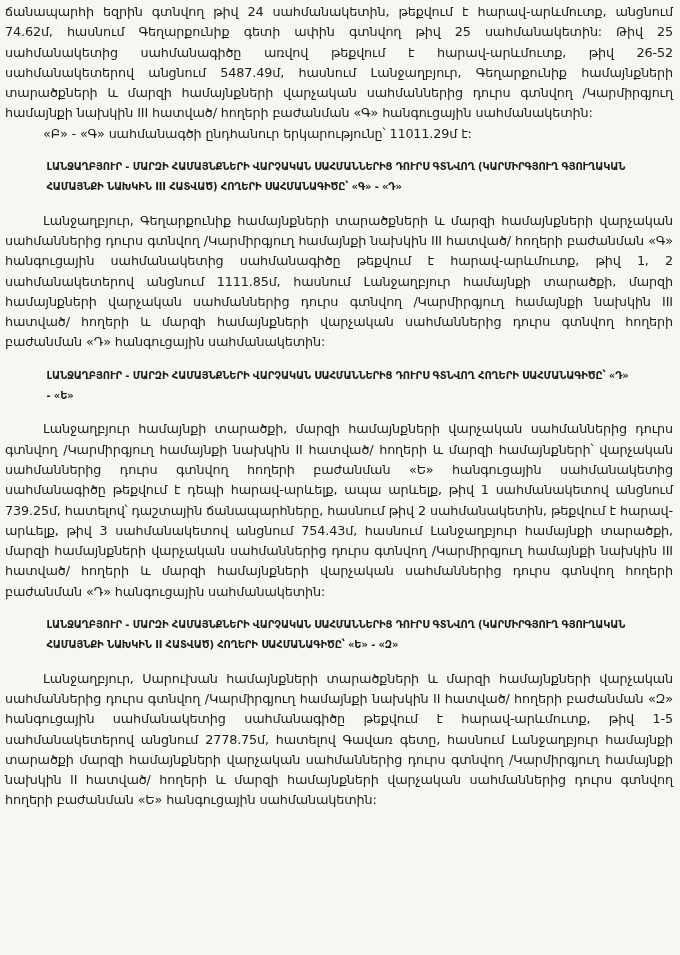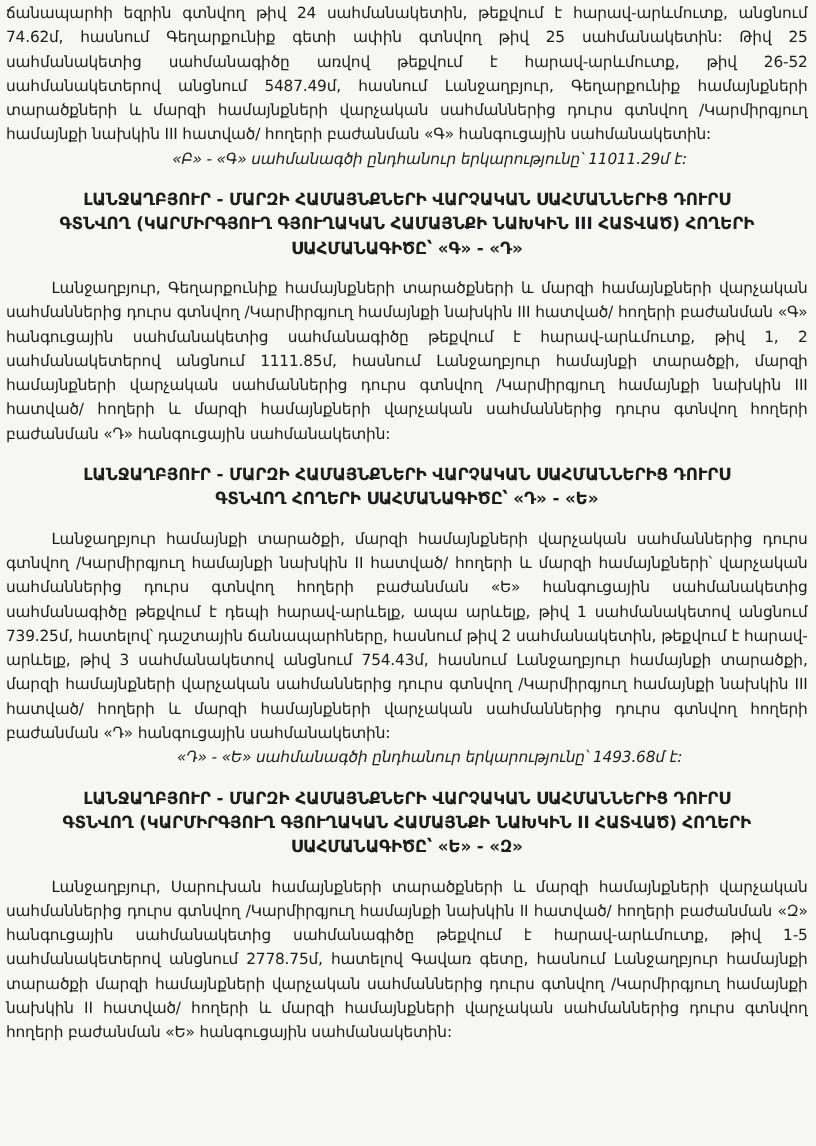--- a/index.html
+++ b/index.html
@@ -27,44 +27,41 @@
   p.body-par {
     margin: 0;
     text-align: justify;
     text-indent: 38px;
   }
   p.body-par.no-indent {
     text-indent: 0;
   }
   p.summary-line {
     margin: 0;
-    text-align: center;
+    text-align: left;
     text-indent: 38px;
-    font-style: italic;
   }
   .section-heading {
     font-weight: bold;
-    font-size: 14px;
+    font-size: 10px;
     line-height: 20.3px;
-    text-align: center;
     margin: 13px auto 13px;
     max-width: 585px;
   }
 </style>
 </head>
 <body style="background: rgb(246, 246, 242);">
 
 <div class="page" style="color: rgb(29, 29, 29);">
 
   <p class="body-par no-indent">ճանապարհի եզրին գտնվող թիվ 24 սահմանակետին, թեքվում է  հարավ-արևմուտք, անցնում 74.62մ, հասնում Գեղարքունիք գետի ափին գտնվող թիվ 25 սահմանակետին: Թիվ 25 սահմանակետից սահմանագիծը առվով թեքվում է հարավ-արևմուտք, թիվ 26-52 սահմանակետերով անցնում 5487.49մ, հասնում Լանջաղբյուր, Գեղարքունիք համայնքների տարածքների և մարզի համայնքների վարչական սահմաններից դուրս գտնվող /Կարմիրգյուղ համայնքի նախկին III հատված/ հողերի բաժանման «Գ» հանգուցային սահմանակետին:</p>
   <p class="summary-line">«Բ» - «Գ» սահմանագծի ընդհանուր երկարությունը՝ 11011.29մ է:</p>
 
   <div class="section-heading">ԼԱՆՋԱՂԲՅՈՒՐ - ՄԱՐԶԻ ՀԱՄԱՅՆՔՆԵՐԻ ՎԱՐՉԱԿԱՆ ՍԱՀՄԱՆՆԵՐԻՑ ԴՈՒՐՍ ԳՏՆՎՈՂ (ԿԱՐՄԻՐԳՅՈՒՂ ԳՅՈՒՂԱԿԱՆ ՀԱՄԱՅՆՔԻ ՆԱԽԿԻՆ III ՀԱՏՎԱԾ) ՀՈՂԵՐԻ ՍԱՀՄԱՆԱԳԻԾԸ՝ «Գ» - «Դ»</div>
   <p class="body-par">Լանջաղբյուր, Գեղարքունիք համայնքների տարածքների և մարզի համայնքների վարչական սահմաններից դուրս գտնվող /Կարմիրգյուղ համայնքի նախկին III հատված/ հողերի բաժանման «Գ» հանգուցային սահմանակետից սահմանագիծը թեքվում է հարավ-արևմուտք, թիվ 1, 2 սահմանակետերով անցնում 1111.85մ, հասնում Լանջաղբյուր համայնքի տարածքի, մարզի համայնքների վարչական սահմաններից դուրս գտնվող /Կարմիրգյուղ համայնքի նախկին III հատված/ հողերի և մարզի համայնքների վարչական սահմաններից դուրս գտնվող հողերի բաժանման «Դ» հանգուցային սահմանակետին:</p>
 
   <div class="section-heading">ԼԱՆՋԱՂԲՅՈՒՐ - ՄԱՐԶԻ ՀԱՄԱՅՆՔՆԵՐԻ ՎԱՐՉԱԿԱՆ ՍԱՀՄԱՆՆԵՐԻՑ ԴՈՒՐՍ ԳՏՆՎՈՂ ՀՈՂԵՐԻ ՍԱՀՄԱՆԱԳԻԾԸ՝ «Դ» - «Ե»</div>
   <p class="body-par">Լանջաղբյուր համայնքի տարածքի, մարզի համայնքների վարչական սահմաններից դուրս գտնվող /Կարմիրգյուղ համայնքի նախկին II հատված/ հողերի և մարզի համայնքների՝ վարչական սահմաններից դուրս գտնվող հողերի բաժանման «Ե» հանգուցային սահմանակետից սահմանագիծը թեքվում է դեպի հարավ-արևելք, ապա արևելք, թիվ 1 սահմանակետով անցնում 739.25մ, հատելով՝ դաշտային ճանապարհները, հասնում թիվ 2 սահմանակետին, թեքվում է հարավ-արևելք, թիվ 3 սահմանակետով անցնում 754.43մ, հասնում Լանջաղբյուր համայնքի տարածքի, մարզի համայնքների վարչական սահմաններից դուրս գտնվող /Կարմիրգյուղ համայնքի նախկին III հատված/ հողերի և մարզի համայնքների վարչական սահմաններից դուրս գտնվող հողերի բաժանման «Դ» հանգուցային սահմանակետին:</p>
-  <p class="summary-line">«Դ» - «Ե» սահմանագծի  ընդհանուր երկարությունը՝ 1493.68մ է:</p>
 
   <div class="section-heading">ԼԱՆՋԱՂԲՅՈՒՐ - ՄԱՐԶԻ ՀԱՄԱՅՆՔՆԵՐԻ ՎԱՐՉԱԿԱՆ ՍԱՀՄԱՆՆԵՐԻՑ ԴՈՒՐՍ ԳՏՆՎՈՂ (ԿԱՐՄԻՐԳՅՈՒՂ ԳՅՈՒՂԱԿԱՆ ՀԱՄԱՅՆՔԻ ՆԱԽԿԻՆ II ՀԱՏՎԱԾ) ՀՈՂԵՐԻ ՍԱՀՄԱՆԱԳԻԾԸ՝ «Ե» - «Զ»</div>
   <p class="body-par">Լանջաղբյուր, Սարուխան համայնքների տարածքների և մարզի համայնքների վարչական սահմաններից դուրս գտնվող /Կարմիրգյուղ համայնքի նախկին II հատված/ հողերի բաժանման «Զ» հանգուցային սահմանակետից սահմանագիծը թեքվում է հարավ-արևմուտք, թիվ 1-5 սահմանակետերով անցնում 2778.75մ, հատելով Գավառ գետը, հասնում Լանջաղբյուր համայնքի տարածքի մարզի համայնքների վարչական սահմաններից դուրս գտնվող /Կարմիրգյուղ համայնքի նախկին II հատված/ հողերի և մարզի համայնքների վարչական սահմաններից դուրս գտնվող հողերի բաժանման «Ե» հանգուցային սահմանակետին:</p>
 
 </div>
 
 </body></html>

